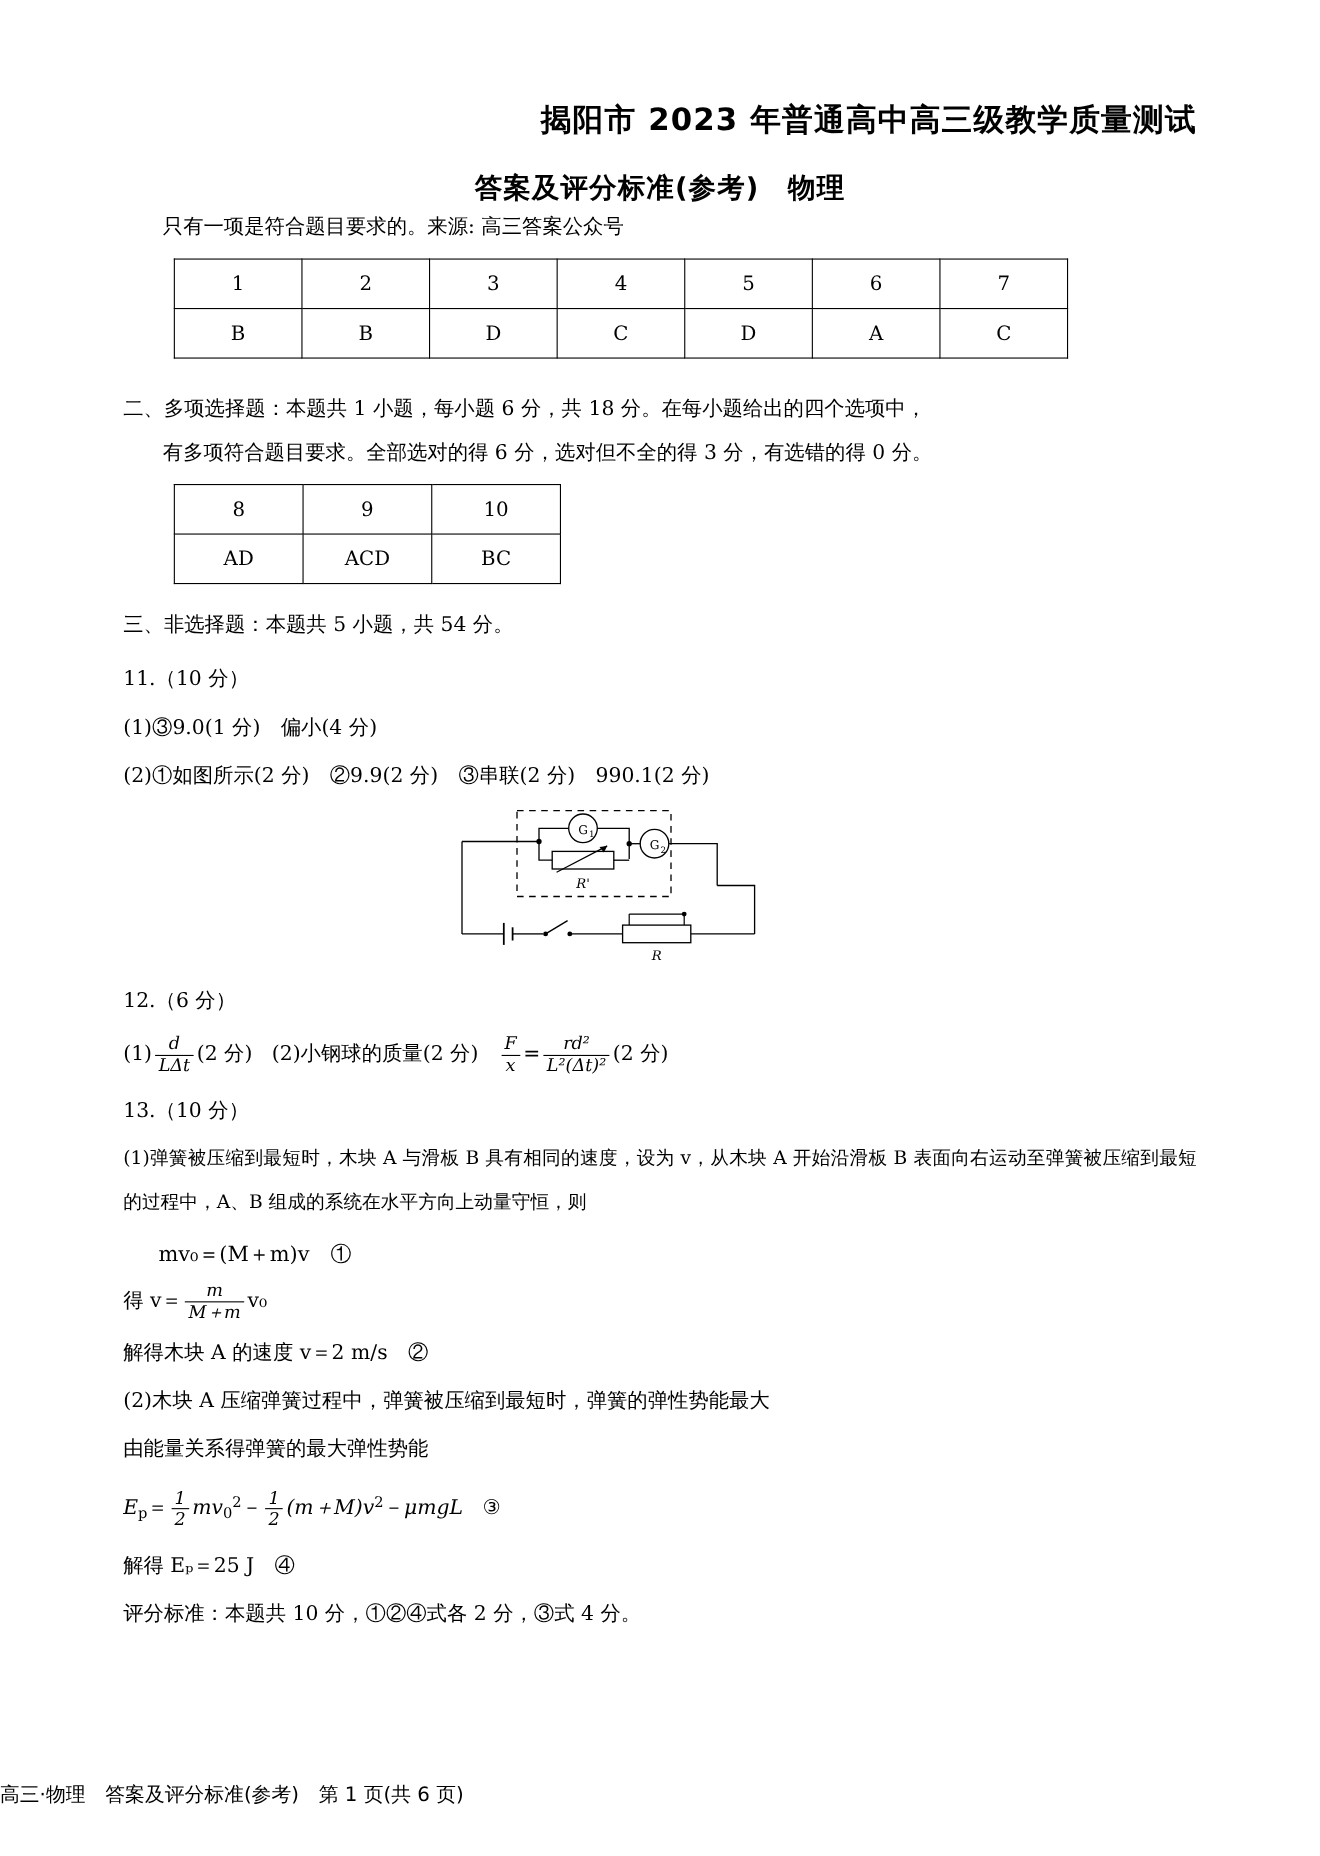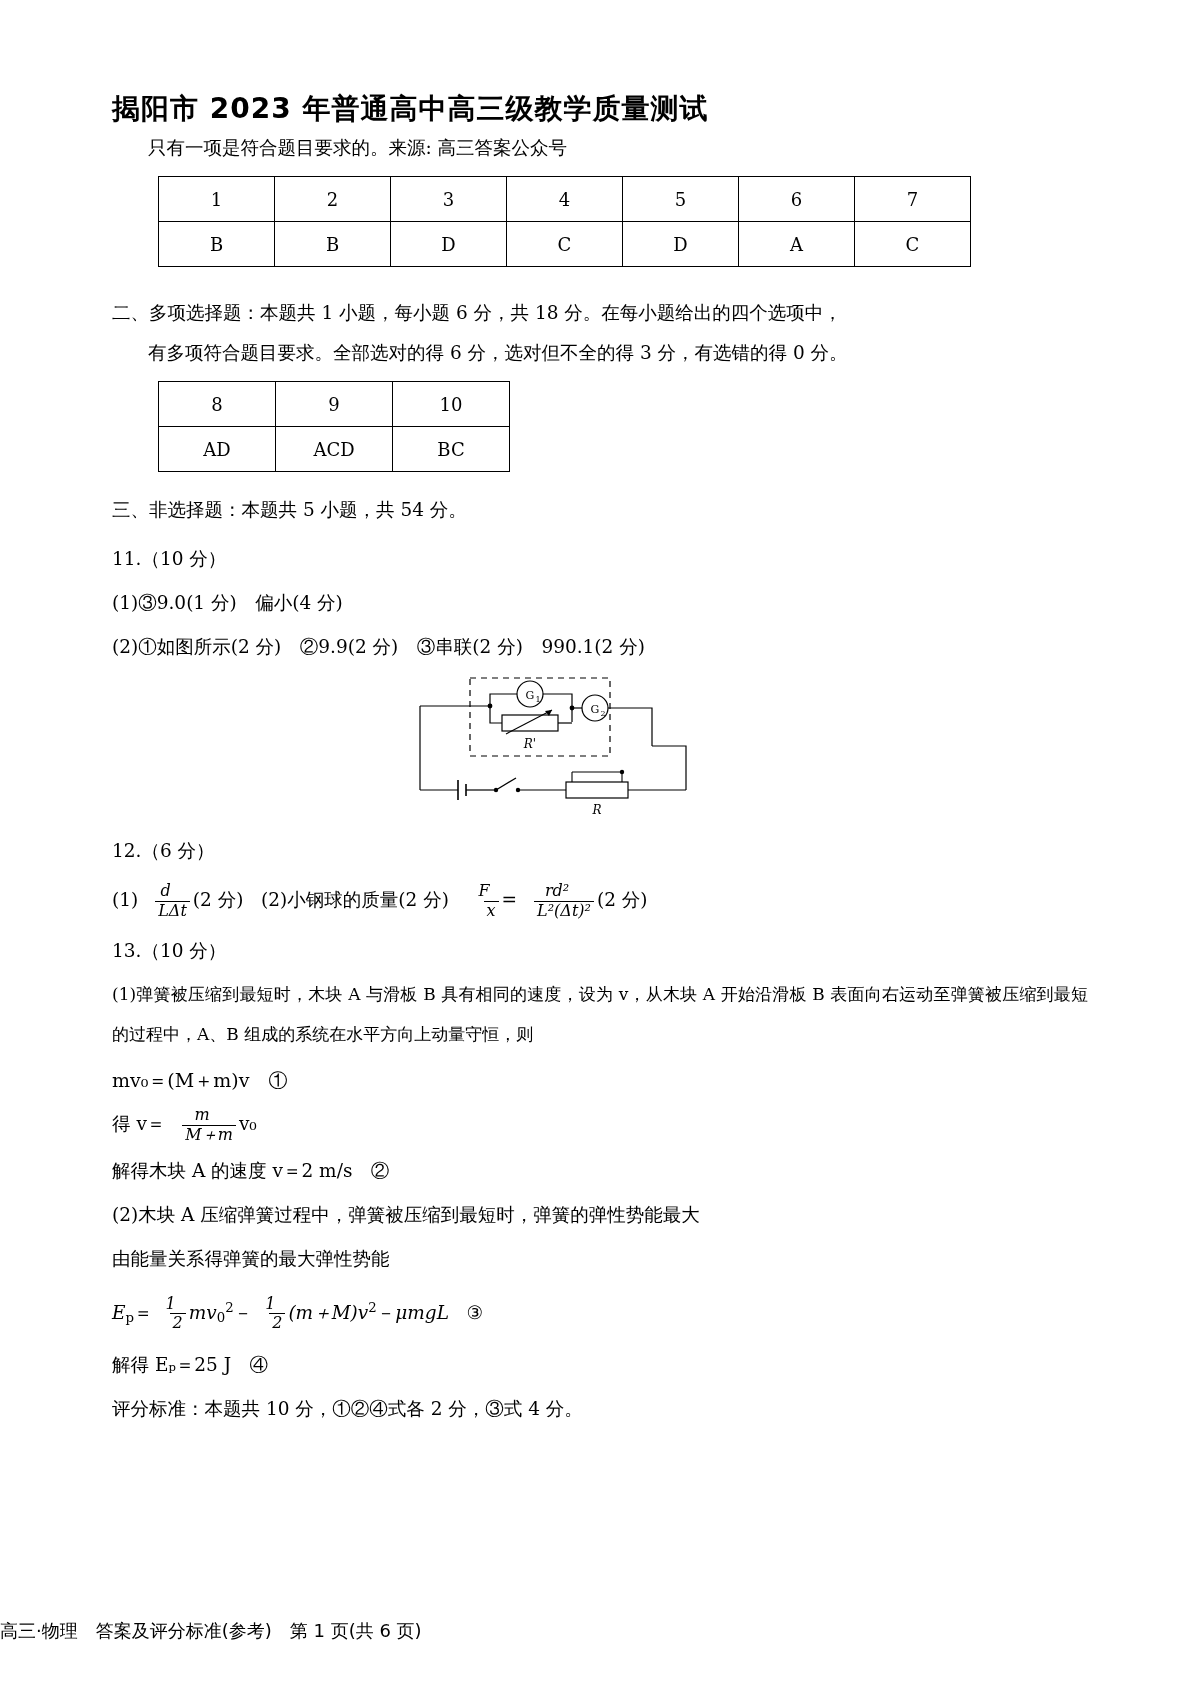--- a/index.html
+++ b/index.html
@@ -16,21 +16,21 @@
     overflow: hidden;
   }
   .page {
     width: 1200px;
     height: 1687px;
     box-sizing: border-box;
     padding: 78px 112px 0 112px;
     position: relative;
   }
   .title1 {
-    text-align: left;
+    text-align: right;
     font-size: 28px;
     font-weight: bold;
     letter-spacing: 1px;
     margin: 12px 0 0 0;
     font-family: "DejaVu Sans", "Liberation Sans", sans-serif;
   }
   .title2 {
     text-align: center;
     font-size: 25px;
     font-weight: bold;
@@ -87,49 +87,51 @@
   .frac {
     display: inline-block;
     vertical-align: middle;
     text-align: center;
     font-style: italic;
     font-size: 16px;
     line-height: 1.15;
     margin: 0 3px;
   }
   .frac .num { display: block; padding: 0 3px; }
-  .frac .den { display: block; border-top: 1px solid #000; padding: 0 3px; margin-left: 14px; }
+  .frac .den { display: block; border-top: 1px solid #000; padding: 0 3px; }
   .it { font-style: italic; }
   .sub { font-size: 0.72em; vertical-align: -0.28em; }
   .sup { font-size: 0.72em; vertical-align: 0.5em; }
   .footer {
     position: absolute;
     left: 0;
     right: 0;
     bottom: 44px;
     text-align: left;
     font-size: 18px;
     font-family: "DejaVu Sans", "Liberation Sans", sans-serif;
   }
   .eqline {
     font-size: 18.5px;
     line-height: 44px;
     margin-top: 8px;
   }
   .mathline {
     font-size: 19px;
     margin-top: 14px;
+    margin-left: 32px;
   }
 </style>
 </head>
 <body>
 
 <div class="page">
 
   <div class="title1">揭阳市 2023 年普通高中高三级教学质量测试</div>
+  <div class="title2">答案及评分标准(参考)　物理</div>
 
   <div class="sec-line2">只有一项是符合题目要求的。来源: 高三答案公众号</div>
 
   <table class="ans-table t1">
     <tbody>
         <tr>
       <td>1</td>
       <td>2</td>
       <td>3</td>
       <td>4</td>

